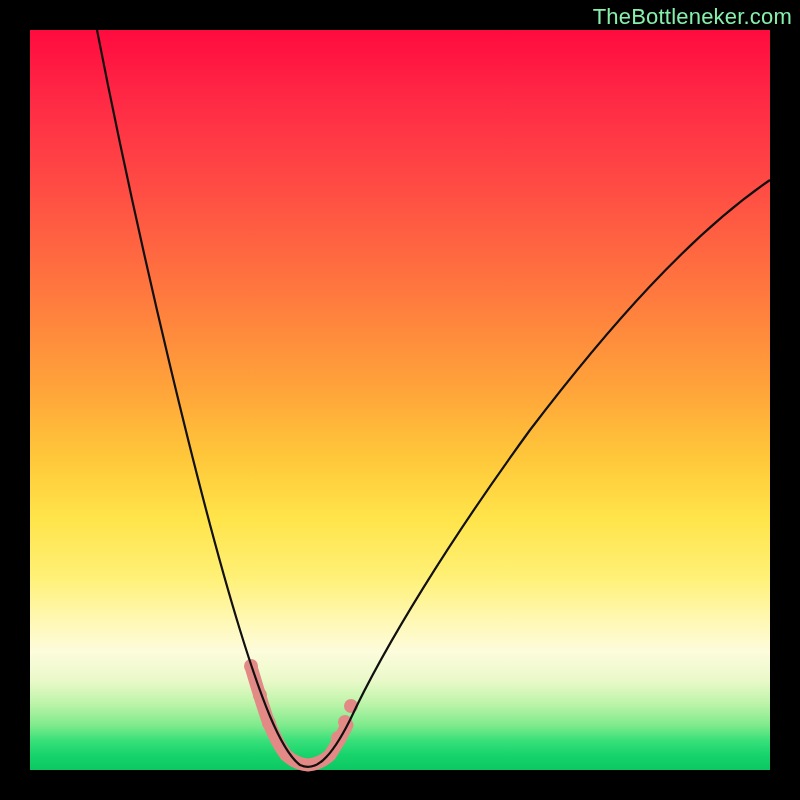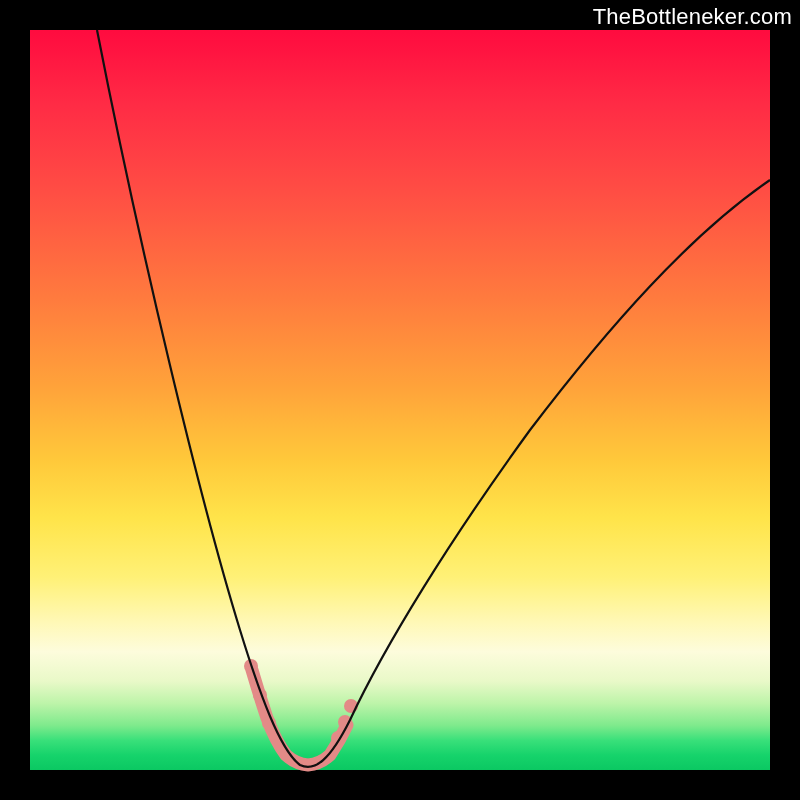--- a/index.html
+++ b/index.html
@@ -64,21 +64,21 @@
     stroke-linecap: round;
     stroke-linejoin: round;
   }
   .marker-dot {
     fill: #e38a87;
   }
   .attribution {
     position: absolute;
     top: 4px;
     right: 8px;
-    color: #ffffff;
+    color: #86efac;
     font-size: 22px;
     font-weight: 500;
     letter-spacing: 0.2px;
     user-select: none;
   }
 </style>
 </head>
 <body>
 
 <div class="stage">

